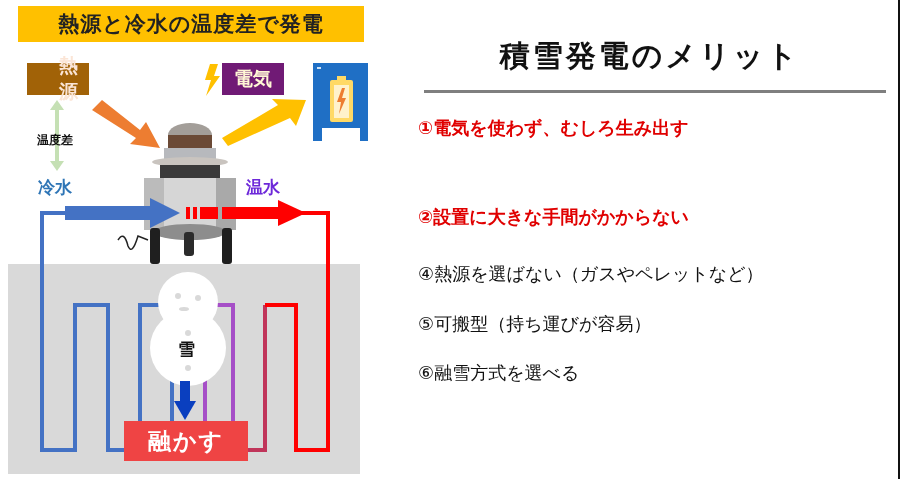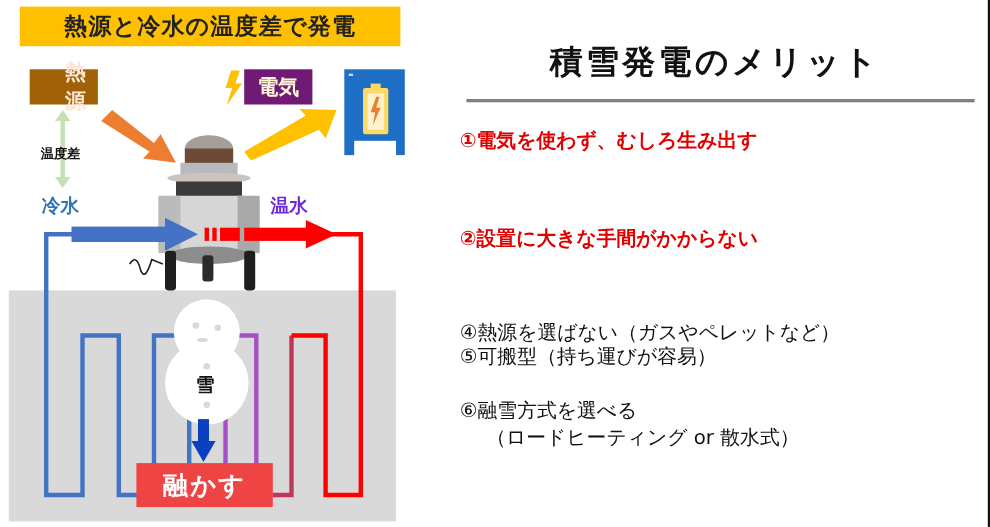--- a/index.html
+++ b/index.html
@@ -26,21 +26,21 @@
     font-size: 23px; display: flex; align-items: center; justify-content: center; letter-spacing: 2px; }
 
   
   .panel { position: absolute; left: 400px; top: 0; width: 498px; height: 479px; }
   .panel-title { position: absolute; left: 0; top: 36px; width: 500px; text-align: center;
     font-size: 30px; font-weight: bold; color: #111; letter-spacing: 3px; }
   .panel-rule { position: absolute; left: 24px; top: 90px; width: 462px; height: 3px; background: #7f7f7f; }
   .merit { position: absolute; left: 18px; font-size: 18px; color: #111; white-space: nowrap; }
   .merit.hl { color: #e00000; font-weight: bold; }
   .m1 { top: 116px; } .m2 { top: 165px; margin-top: 40px; } .m3 { top: 213px; }
-  .m4 { top: 262px; margin-top: 28px; } .m5 { top: 312px; } .m6 { top: 361px; } .m6b { top: 386px; left: 42px; }
+  .m4 { top: 262px; } .m5 { top: 312px; } .m6 { top: 361px; } .m6b { top: 386px; left: 42px; }
 </style>
 </head>
 <body>
 
 <div class="diagram">
   <svg width="380" height="479" viewBox="0 0 380 479">
 
     <rect x="8" y="264" width="352" height="210" fill="#d9d9d9"></rect>
 
     <polyline points="175,213 42,213 42,450 75,450 75,305 108,305 108,450 140,450 140,305 172,305 172,440" fill="none" stroke="#4472c4" stroke-width="4"></polyline>
@@ -116,16 +116,15 @@
 </div>
 
 <div class="panel">
   <div class="panel-title">積雪発電のメリット</div>
   <div class="panel-rule"></div>
   <div class="merit hl m1">①電気を使わず、むしろ生み出す</div>
   <div class="merit hl m2">②設置に大きな手間がかからない</div>
   <div class="merit m4">④熱源を選ばない（ガスやペレットなど）</div>
   <div class="merit m6">⑥融雪方式を選べる</div>
   <div class="merit m5">⑤可搬型（持ち運びが容易）</div>
-  <div class="merit m6b">（ロードヒーティング or 散水式）</div>
 </div>
 
 <div class="right-edge"></div>
 
 </body></html>

